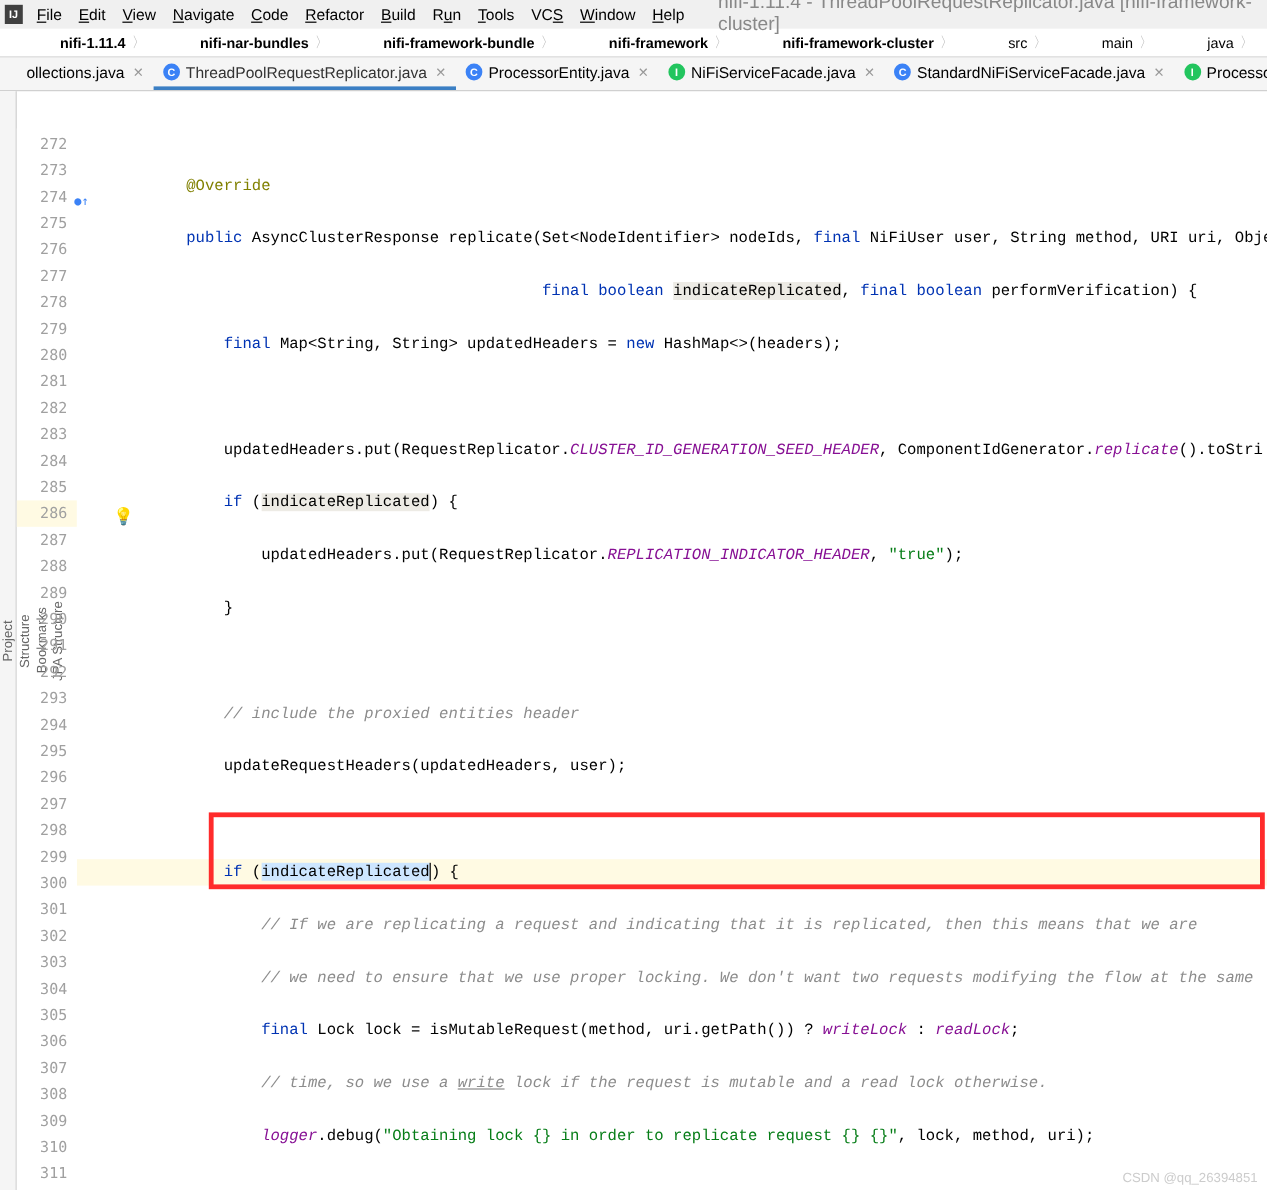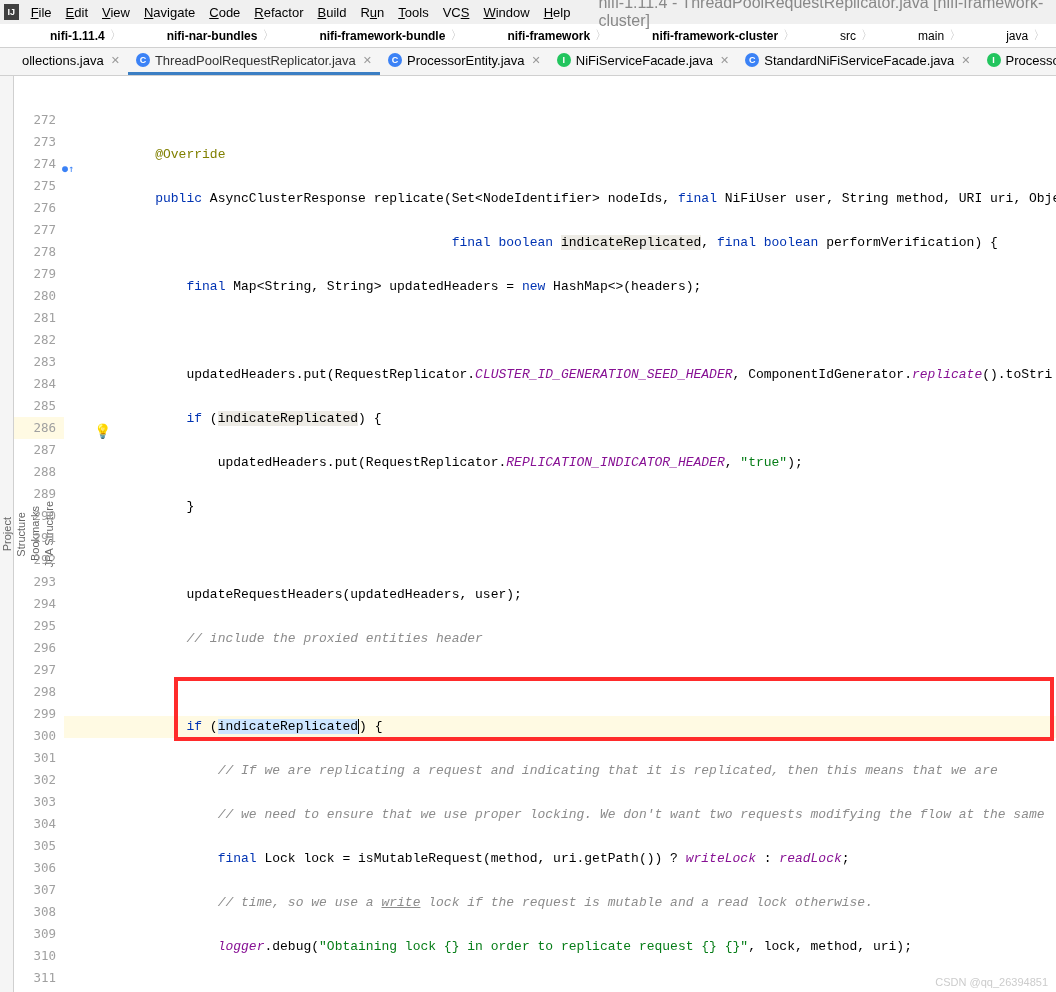--- a/index.html
+++ b/index.html
@@ -185,22 +185,22 @@
 <div class="code-line">    <span class="ann">@Override</span></div>
 <div class="code-line">    <span class="kw">public</span><span> AsyncClusterResponse </span><span class="mth">replicate</span><span>(Set&lt;NodeIdentifier&gt; nodeIds, </span><span class="kw">final</span><span> NiFiUser user, String method, URI uri, Obje</span></div>
 <div class="code-line">                                          <span class="kw">final boolean</span> <span class="box-sel">indicateReplicated</span><span>, </span><span class="kw">final boolean</span><span> performVerification) {</span></div>
 <div class="code-line">        <span class="kw">final</span><span> Map&lt;String, String&gt; updatedHeaders = </span><span class="kw">new</span><span> HashMap&lt;&gt;(headers);</span></div>
 <div class="code-line"></div>
 <div class="code-line">        <span>updatedHeaders.put(RequestReplicator.</span><span class="fld">CLUSTER_ID_GENERATION_SEED_HEADER</span><span>, ComponentIdGenerator.</span><span class="fld">replicate</span><span>().toStri</span></div>
 <div class="code-line">        <span class="kw">if</span><span> (</span><span class="box-sel">indicateReplicated</span><span>) {</span></div>
 <div class="code-line">            <span>updatedHeaders.put(RequestReplicator.</span><span class="fld">REPLICATION_INDICATOR_HEADER</span><span>, </span><span class="str">"true"</span><span>);</span></div>
 <div class="code-line">        <span>}</span></div>
 <div class="code-line"></div>
+<div class="code-line">        <span class="cmt">// include the proxied entities header</span></div>
 <div class="code-line">        <span>updateRequestHeaders(updatedHeaders, user);</span></div>
-<div class="code-line">        <span class="cmt">// include the proxied entities header</span></div>
 <div class="code-line"></div>
 <div class="code-line highlight-line">        <span class="kw">if</span><span> (</span><span class="sel">indicateReplicated</span><span class="sel-caret"></span><span>) {</span></div>
 <div class="code-line">            <span class="cmt">// If we are replicating a request and indicating that it is replicated, then this means that we are</span></div>
 <div class="code-line">            <span class="cmt">// we need to ensure that we use proper locking. We don't want two requests modifying the flow at the same</span></div>
 <div class="code-line">            <span class="kw">final</span><span> Lock lock = isMutableRequest(method, uri.getPath()) ? </span><span class="fld">writeLock</span><span> : </span><span class="fld">readLock</span><span>;</span></div>
 <div class="code-line">            <span class="cmt"><span>// time, so we use a </span><span style="text-decoration:underline">write</span><span> lock if the request is mutable and a read lock otherwise.</span></span></div>
 <div class="code-line">            <span class="fld">logger</span><span>.debug(</span><span class="str">"Obtaining lock {} in order to replicate request {} {}"</span><span>, lock, method, uri);</span></div>
 
 
 

